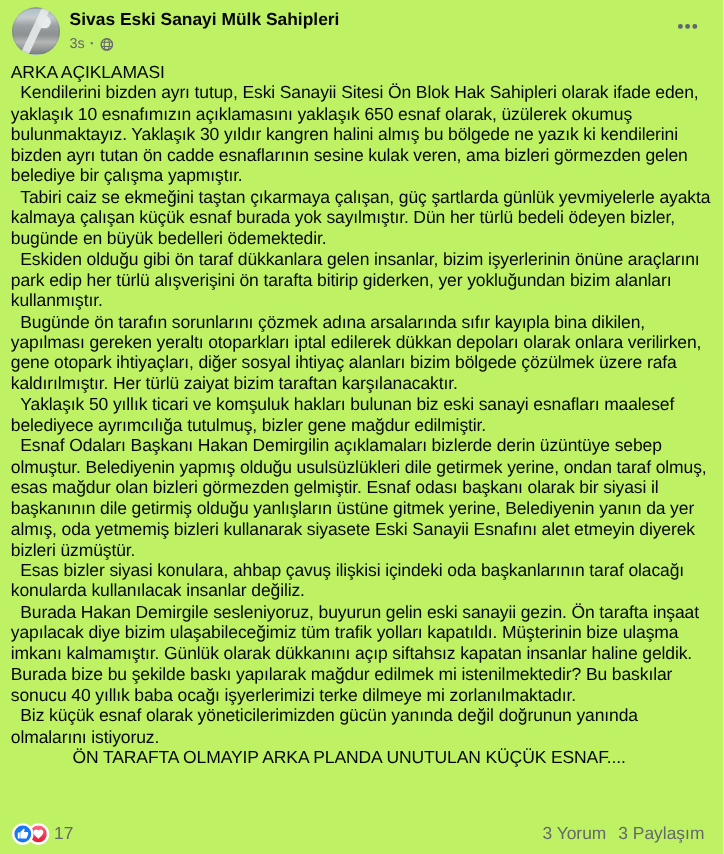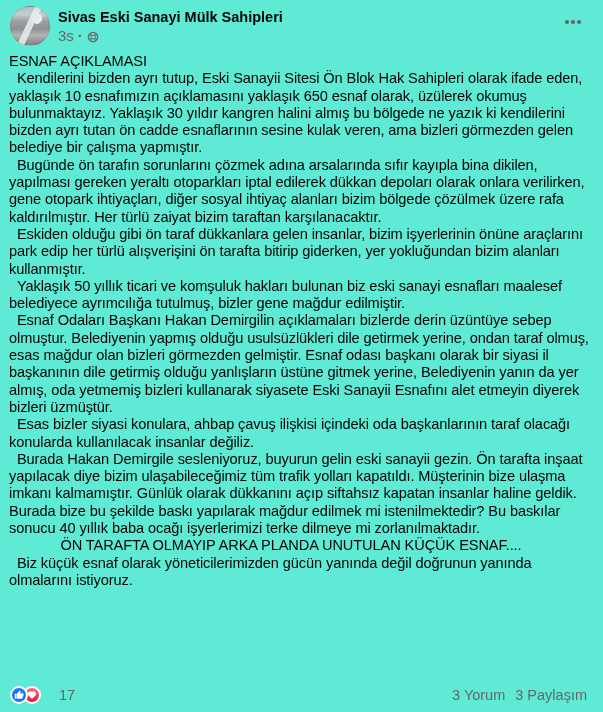--- a/index.html
+++ b/index.html
@@ -2,21 +2,21 @@
 <html><head>
 <meta charset="utf-8">
 <style>
   * { margin: 0; padding: 0; box-sizing: border-box; }
   html, body {
     width: 603px; height: 712px;
     background: #ffffff;
     font-family: "Liberation Sans", sans-serif;
     overflow: hidden;
   }
-  .post { width: 603px; height: 712px; background: #5eead4; position: relative; }
+  .post { width: 603px; height: 712px; background: #bef264; position: relative; }
 
   
   .header {
     display: flex; align-items: flex-start;
     padding: 6px 14px 0 10px; position: relative;
   }
   .avatar {
     width: 40px; height: 40px; border-radius: 50%;
     flex: 0 0 40px; cursor: pointer;
     background:
@@ -25,21 +25,21 @@
       linear-gradient(180deg, #aebfc6 0%, #c6ccce 20%, #9aa0a1 38%, #8e9193 58%, #b3b6b4 74%, #7d8082 100%);
     border: 1px solid rgba(0,0,0,.08);
   }
   .header-info { flex: 1 1 auto; padding: 2px 0 0 8px; }
   .page-name {
     font-size: 14.5px; font-weight: 700; color: #050505;
     line-height: 19px; cursor: pointer;
   }
   .meta {
     display: flex; align-items: center; gap: 4px;
-    margin-top: 1px; color: #65676b; font-size: 15px; line-height: 16px;
+    margin-top: 1px; color: #65676b; font-size: 12px; line-height: 16px;
   }
   .meta .dot-sep { font-weight: 700; }
   .globe { display: inline-flex; color: #65676b; margin-top: 1px; }
 
   .more-btn {
     position: absolute; right: 20px; top: 14px;
     display: flex; gap: 2.5px; padding: 6px 2px; cursor: pointer;
     align-items: center;
   }
   .more-btn i {
@@ -64,21 +64,21 @@
   }
   .reactions { display: flex; align-items: center; cursor: pointer; }
   .rx {
     width: 18px; height: 18px; border-radius: 50%;
     display: flex; align-items: center; justify-content: center;
     border: 2px solid #fff;
   }
   .rx.like { background: #1877f2; z-index: 2; }
   .rx.love { background: linear-gradient(180deg, #ff6680 0%, #e61739 100%); margin-left: -5px; z-index: 1; }
   .rx svg { display: block; }
-  .rx-count { margin-left: 18px; font-size: 14.5px; color: #65676b; }
+  .rx-count { margin-left: 4px; font-size: 14.5px; color: #65676b; }
   .counts { display: flex; gap: 10px; }
   .counts span { cursor: pointer; }
 </style>
 </head>
 <body>
 
 <div class="post">
 
   <div class="header">
     <div class="avatar"></div>
@@ -97,30 +97,31 @@
       </div>
     </div>
     <div class="more-btn">
       <i></i>
       <i></i>
       <i></i>
     </div>
   </div>
 
   <div class="post-text">
-      <div class="para">ESNAF AÇIKLAMASI</div>
+      <div class="para">ARKA AÇIKLAMASI</div>
       <div class="para">  Kendilerini bizden ayrı tutup, Eski Sanayii Sitesi Ön Blok Hak Sahipleri olarak ifade eden, yaklaşık 10 esnafımızın açıklamasını yaklaşık 650 esnaf olarak, üzülerek okumuş bulunmaktayız. Yaklaşık 30 yıldır kangren halini almış bu bölgede ne yazık ki kendilerini bizden ayrı tutan ön cadde esnaflarının sesine kulak veren, ama bizleri görmezden gelen belediye bir çalışma yapmıştır.</div>
+      <div class="para">  Tabiri caiz se ekmeğini taştan çıkarmaya çalışan, güç şartlarda günlük yevmiyelerle ayakta kalmaya çalışan küçük esnaf burada yok sayılmıştır. Dün her türlü bedeli ödeyen bizler, bugünde en büyük bedelleri ödemektedir.</div>
+      <div class="para">  Eskiden olduğu gibi ön taraf dükkanlara gelen insanlar, bizim işyerlerinin önüne araçlarını park edip her türlü alışverişini ön tarafta bitirip giderken, yer yokluğundan bizim alanları kullanmıştır.</div>
       <div class="para">  Bugünde ön tarafın sorunlarını çözmek adına arsalarında sıfır kayıpla bina dikilen, yapılması gereken yeraltı otoparkları iptal edilerek dükkan depoları olarak onlara verilirken, gene otopark ihtiyaçları, diğer sosyal ihtiyaç alanları bizim bölgede çözülmek üzere rafa kaldırılmıştır. Her türlü zaiyat bizim taraftan karşılanacaktır.</div>
-      <div class="para">  Eskiden olduğu gibi ön taraf dükkanlara gelen insanlar, bizim işyerlerinin önüne araçlarını park edip her türlü alışverişini ön tarafta bitirip giderken, yer yokluğundan bizim alanları kullanmıştır.</div>
       <div class="para">  Yaklaşık 50 yıllık ticari ve komşuluk hakları bulunan biz eski sanayi esnafları maalesef belediyece ayrımcılığa tutulmuş, bizler gene mağdur edilmiştir.</div>
       <div class="para">  Esnaf Odaları Başkanı Hakan Demirgilin açıklamaları bizlerde derin üzüntüye sebep olmuştur. Belediyenin yapmış olduğu usulsüzlükleri dile getirmek yerine, ondan taraf olmuş, esas mağdur olan bizleri görmezden gelmiştir. Esnaf odası başkanı olarak bir siyasi il başkanının dile getirmiş olduğu yanlışların üstüne gitmek yerine, Belediyenin yanın da yer almış, oda yetmemiş bizleri kullanarak siyasete Eski Sanayii Esnafını alet etmeyin diyerek bizleri üzmüştür.</div>
       <div class="para">  Esas bizler siyasi konulara, ahbap çavuş ilişkisi içindeki oda başkanlarının taraf olacağı konularda kullanılacak insanlar değiliz.</div>
       <div class="para">  Burada Hakan Demirgile sesleniyoruz, buyurun gelin eski sanayii gezin. Ön tarafta inşaat yapılacak diye bizim ulaşabileceğimiz tüm trafik yolları kapatıldı. Müşterinin bize ulaşma imkanı kalmamıştır. Günlük olarak dükkanını açıp siftahsız kapatan insanlar haline geldik. Burada bize bu şekilde baskı yapılarak mağdur edilmek mi istenilmektedir? Bu baskılar sonucu 40 yıllık baba ocağı işyerlerimizi terke dilmeye mi zorlanılmaktadır.</div>
+      <div class="para">  Biz küçük esnaf olarak yöneticilerimizden gücün yanında değil doğrunun yanında olmalarını istiyoruz.</div>
       <div class="para">             ÖN TARAFTA OLMAYIP ARKA PLANDA UNUTULAN KÜÇÜK ESNAF....</div>
-      <div class="para">  Biz küçük esnaf olarak yöneticilerimizden gücün yanında değil doğrunun yanında olmalarını istiyoruz.</div>
     </div>
 
   <div class="footer">
     <div class="reactions">
       <span class="rx like">
         <svg width="10" height="10" viewBox="0 0 24 24" fill="#ffffff">
           <path d="M2 21h4V9H2v12zM23 10c0-1.1-.9-2-2-2h-6.31l.95-4.57.03-.32c0-.41-.17-.79-.44-1.06L14.17 1 7.58 7.59C7.22 7.95 7 8.45 7 9v10c0 1.1.9 2 2 2h9c.83 0 1.54-.5 1.84-1.22l3.02-7.05c.09-.23.14-.47.14-.73v-2z"></path>
         </svg>
       </span>
       <span class="rx love">

